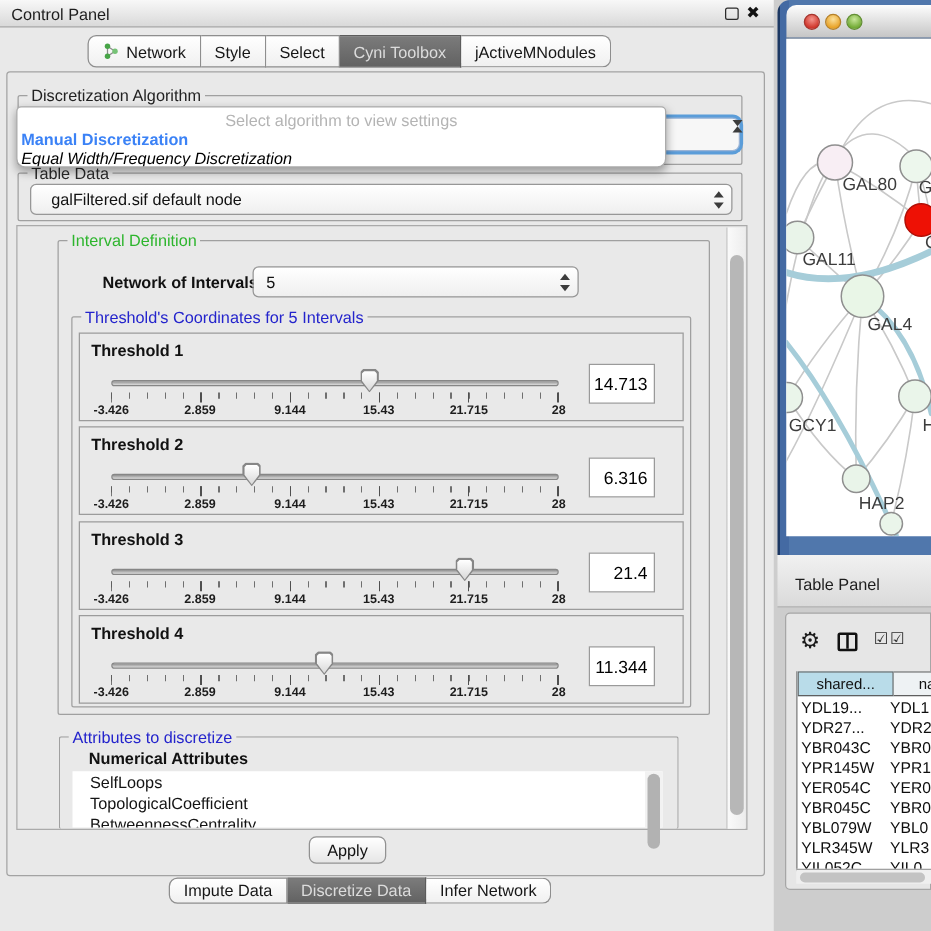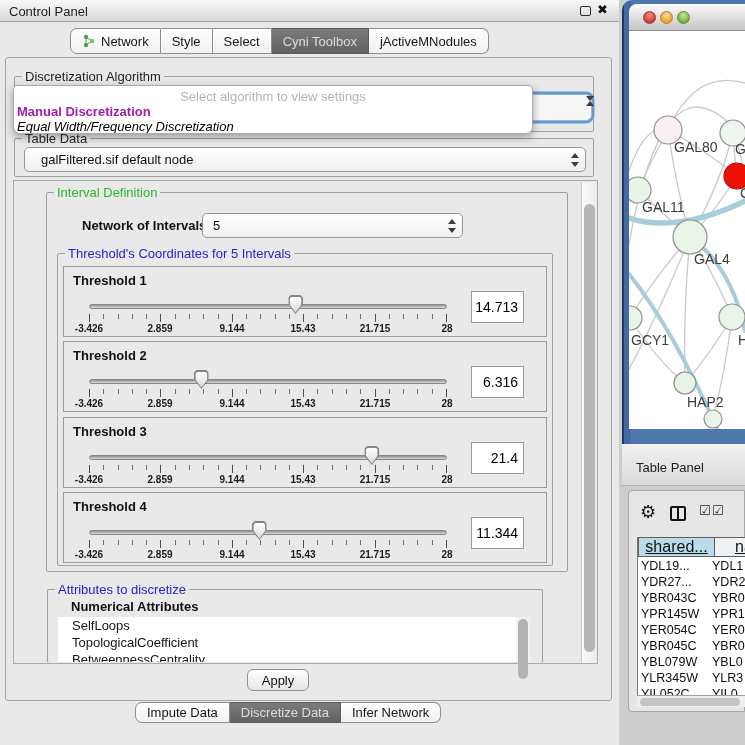--- a/index.html
+++ b/index.html
@@ -37,21 +37,21 @@
     border-radius:5px;font-size:13px;color:#111;display:flex;align-items:center;padding:0 10px;}
   .combo .stepper{position:absolute;right:6px;top:50%;transform:translateY(-50%);width:9px;height:14px;}
   .stepper:before,.stepper:after{content:"";position:absolute;left:1px;border-left:4px solid transparent;border-right:4px solid transparent;}
   .stepper:before{top:0;border-bottom:5px solid #3c3c3c;}
   .stepper:after{bottom:0;border-top:5px solid #3c3c3c;}
 
   
   .popup{position:absolute;left:13px;top:85px;width:520px;height:49px;background:#fff;
     border:1px solid #ababab;border-radius:4px 4px 7px 7px;box-shadow:0 3px 8px rgba(0,0,0,.35);z-index:30;overflow:hidden;}
   .popup .ph{position:absolute;left:0;right:0;top:3px;text-align:center;color:#b4b4b4;font-size:13px;}
-  .popup .op1{position:absolute;left:3px;top:18px;font-size:13px;font-weight:bold;color:#a21caf;text-align:center;}
+  .popup .op1{position:absolute;left:3px;top:18px;font-size:13px;font-weight:bold;color:#3b82f6;text-align:center;}
   .popup .op2{position:absolute;left:3px;top:33px;font-size:13px;color:#000;font-style:italic;}
   .focus-combo{position:absolute;left:420px;top:94px;width:172px;height:27px;border-radius:6px;
     background:#f7f7f7;border:1px solid #9ab4d6;box-shadow:0 0 0 2.5px #5b9dd9;z-index:20;}
 
   
   .scrollpane{position:absolute;left:13px;top:180px;width:585px;height:484px;border:1px solid #aaa;background:#e9e9e9;overflow:hidden;}
   .vsb-track{position:absolute;right:1px;top:1px;width:15px;height:482px;background:linear-gradient(90deg,#fafafa,#ededed);border-left:1px solid #c9c9c9;}
   .vsb-thumb{position:absolute;left:2px;top:22px;width:11px;height:448px;border-radius:6px;background:#b7b7b7;}
   .sb-thumb-h{background:#c3c3c3;border-radius:4px;position:absolute;}
 
@@ -99,21 +99,21 @@
   .tp-header .t{position:absolute;left:14px;top:16px;font-size:13px;color:#1d1d1d;}
   .tp-panel{position:absolute;left:628px;top:490px;width:117px;height:222px;background:#e6e6e6;
     border:1px solid #a6a6a6;border-radius:4px 0 0 4px;}
   .gear{position:absolute;left:11px;top:12px;font-size:18px;color:#1a1a1a;line-height:1;}
   .col-icon{position:absolute;left:41px;top:15px;width:16px;height:15px;border:2px solid #111;border-radius:2px;}
   .col-icon:before{content:"";position:absolute;left:5px;top:0;width:2px;height:11px;background:#111;}
   .cb{position:absolute;top:13px;font-size:13px;color:#2b2b2b;line-height:1;}
 
   .tp-table{position:absolute;left:8px;top:46px;width:109px;height:160px;background:#fff;border-left:1px solid #777;overflow:hidden;}
   .tp-hrow{position:absolute;left:0;top:0;height:20px;display:flex;}
-  .tp-hc{border:1px solid #5f5f5f;font-size:16px;color:#111;display:flex;align-items:center;justify-content:center;overflow:hidden;text-decoration:underline;}
+  .tp-hc{border:1px solid #5f5f5f;font-size:12px;color:#111;display:flex;align-items:center;justify-content:center;overflow:hidden;}
   .tp-hc.c1{width:77px;background:#b9dce9;}
   .tp-hc.c2{width:80px;background:#eef2f4;border-left:none;justify-content:flex-start;padding-left:20px;}
   .tp-rows{position:absolute;left:0;top:22px;width:109px;}
   .tp-r{display:flex;height:16px;font-size:12.5px;color:#0e0e0e;}
   .tp-r .c1{width:78px;padding-left:3px;overflow:hidden;white-space:nowrap;}
   .tp-r .c2{width:40px;padding-left:2px;overflow:hidden;white-space:nowrap;}
   .tp-hsb{position:absolute;left:8px;top:204px;width:109px;height:12px;background:#efefef;border-top:1px solid #a0a0a0;}
   .tp-hsb .th{left:3px;top:2px;width:100px;height:8px;}
 </style>
 </head>

